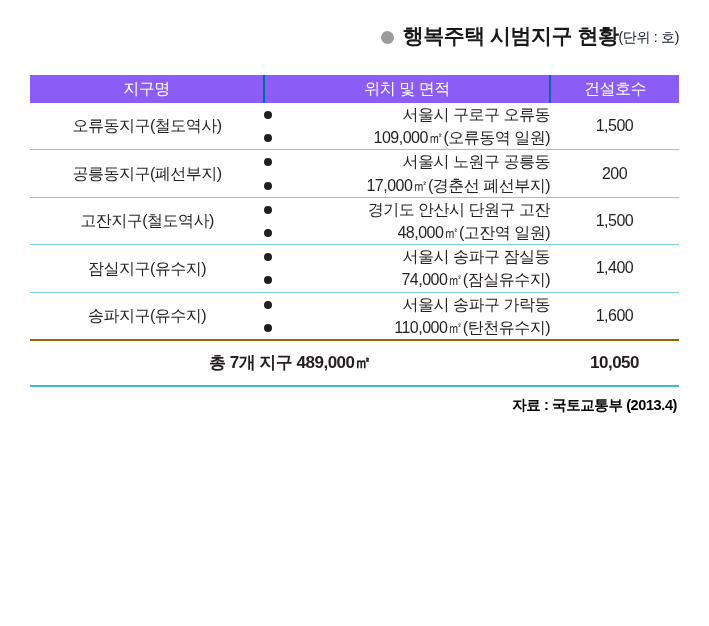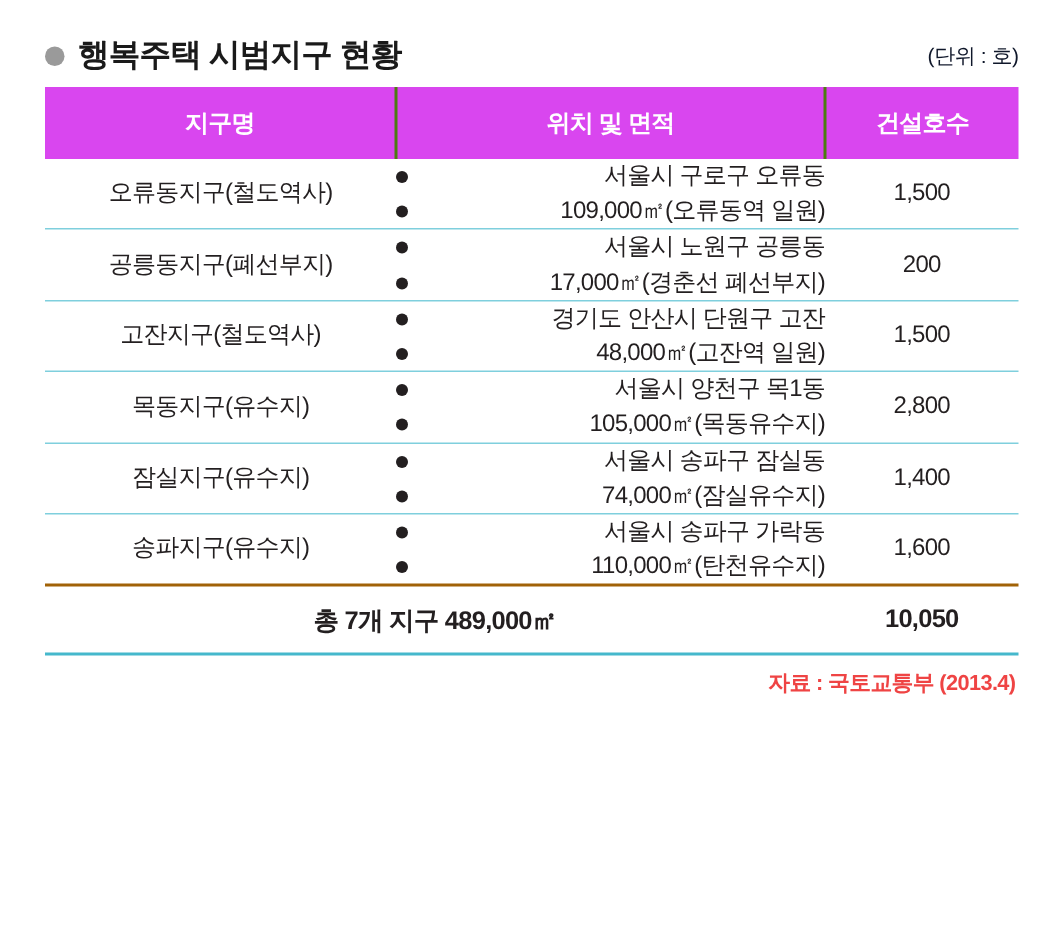--- a/index.html
+++ b/index.html
@@ -17,22 +17,22 @@
   .page {
     position: relative;
     width: 709px;
     height: 626px;
     box-sizing: border-box;
     padding: 22px 30px 0 30px;
   }
   .title-row {
     display: flex;
     align-items: flex-end;
-    justify-content: space-between;
-    margin-bottom: 8px;
+    justify-content: flex-end;
+    margin-bottom: 25px;
   }
   .title-left {
     display: flex;
     align-items: center;
     gap: 9px;
   }
   .bullet-big {
     width: 13px;
     height: 13px;
     border-radius: 50%;
@@ -52,31 +52,31 @@
     color: #0f172a;
     letter-spacing: -0.3px;
     padding-bottom: 3px;
   }
   table.main {
     width: 649px;
     border-collapse: collapse;
     table-layout: fixed;
   }
   table.main th {
-    background: #d946ef;
+    background: #8b5cf6;
     color: #ffffff;
     font-size: 16px;
-    font-weight: bold;
+    font-weight: normal;
     letter-spacing: -0.5px;
-    height: 48px;
+    height: 28px;
     border: none;
     padding: 0;
   }
   table.main th.sep {
-    border-left: 2px solid #4d7c0f;
+    border-left: 2px solid #0369a1;
   }
   table.main td {
     border-bottom: 1px solid #7fcfdd;
     padding: 0;
     vertical-align: middle;
     font-size: 16px;
     letter-spacing: -0.5px;
   }
   td.name {
     text-align: center;
@@ -112,21 +112,21 @@
     border-top: 2px solid #a16207;
     border-bottom: 2px solid #45b8cc;
     font-size: 17px;
     font-weight: bold;
     height: 44px;
     text-align: center;
   }
   .source {
     text-align: right;
     font-size: 14.5px;
-    color: #ef4444;
+    color: #000000;
     letter-spacing: -0.4px;
     margin-top: 9px;
     padding-right: 2px;
     font-weight: bold;
   }
   col.c1 { width: 234px; }
   col.c2 { width: 286px; }
   col.c3 { width: 129px; }
 </style>
 </head>
@@ -192,34 +192,20 @@
             <span class="dot-text">경기도 안산시 단원구 고잔</span>
           </div>
           <div class="dot-line">
             <span class="dot"></span>
             <span class="dot-text">48,000㎡(고잔역 일원)</span>
           </div>
         </td>
         <td class="count">1,500</td>
       </tr>
       <tr>
-        <td class="name">목동지구(유수지)</td>
-        <td class="detail">
-          <div class="dot-line">
-            <span class="dot"></span>
-            <span class="dot-text">서울시 양천구 목1동</span>
-          </div>
-          <div class="dot-line">
-            <span class="dot"></span>
-            <span class="dot-text">105,000㎡(목동유수지)</span>
-          </div>
-        </td>
-        <td class="count">2,800</td>
-      </tr>
-      <tr>
         <td class="name">잠실지구(유수지)</td>
         <td class="detail">
           <div class="dot-line">
             <span class="dot"></span>
             <span class="dot-text">서울시 송파구 잠실동</span>
           </div>
           <div class="dot-line">
             <span class="dot"></span>
             <span class="dot-text">74,000㎡(잠실유수지)</span>
           </div>

